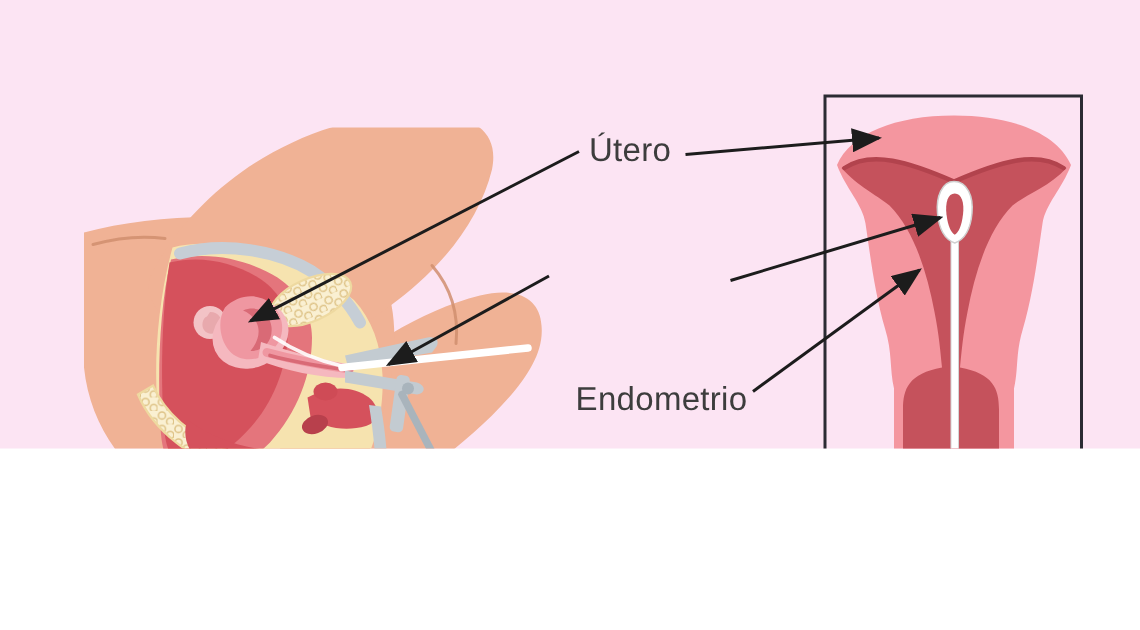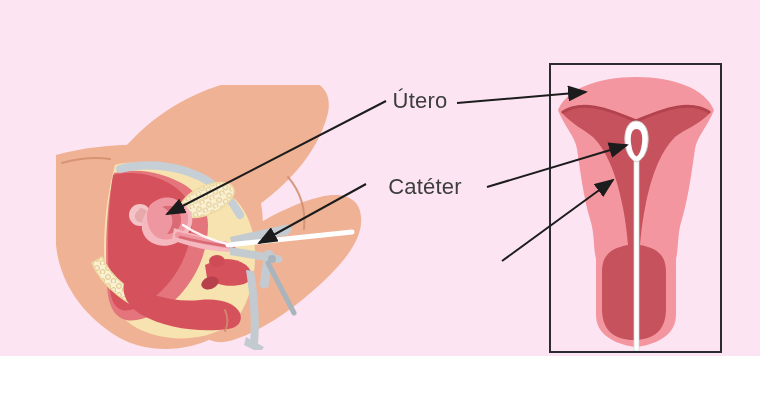--- a/index.html
+++ b/index.html
@@ -1,18 +1,18 @@
 <!DOCTYPE html>
 <html style="--background: #fce4f3; --text: #3d3d3d; --arrow: #1c1c1c; --box-border: #2b2b33; --skin: #f0b295; --skin-edge: #d08e6f; --tissue-cream: #f6e3af; --bone-fill: #faf0d2; --bone-texture: #dec387; --muscle-red: #d5515c; --muscle-light: #e4757c; --uterus-pink: #ef97a1; --uterus-halo: #f5b8bf; --uterus-inner: #d96a76; --ovary-pink: #f3c3c6; --ligament-gray: #c6ced6; --speculum-gray: #c3cbd1; --speculum-dark: #a9b4bc; --catheter-white: #ffffff; --right-uterus-pink: #f4969f; --cavity-red: #c5525c; --cavity-dark: #b2434d;"><head>
 <meta charset="utf-8">
 <style>
   html,body{margin:0;padding:0;}
   .stage{
     position:relative;
-    width:760px;height:356px;
+    width:760px;height:299px;
     background:var(--background,#fce4f3);
     overflow:hidden;
     font-family:"Liberation Sans", sans-serif;
   }
   .illo{position:absolute;}
   .label{
     position:absolute;
     color:var(--text,#3d3d3d);
     font-size:22px;
     line-height:27px;
@@ -139,22 +139,22 @@
       <path class="cavrim" stroke-width="3" d="M12,47 C30,35 55,43 85,56 C115,43 140,35 158,47"></path>
 
       <rect x="83" y="94" width="5" height="192" fill="var(--catheter-white)" stroke="#d5d5d5" stroke-width=".7"></rect>
       <path fill="var(--catheter-white)" stroke="#cfcfcf" stroke-width="1" d="M85,56 C94,56 98,66 97,77 C96,89 91,95 85.5,97 C80,95 75,89 74,77 C73,66 77,56 85,56 Z"></path>
       <path class="cavity" d="M85.5,64 C90,64 92,70 91,78 C90,86 88,90 85.5,91.5 C83,90 81,86 80,78 C79,70 81,64 85.5,64 Z"></path>
     </svg>
   </div>
 
   <div class="label" style="left:420px;top:100px">Útero</div>
   <div class="label" style="left:425px;top:186px">
-    <div>Catéter</div>
   </div>
+  <div class="label" style="left:441px;top:266px">Endometrio</div>
 
   <svg class="overlay" width="760" height="420" viewBox="0 0 760 420">
     <defs>
       <marker id="ah" viewBox="0 0 10 8" refX="9" refY="4" markerWidth="10" markerHeight="8" orient="auto">
         <path class="arrowhead" d="M0,0 L10,4 L0,8 Z"></path>
       </marker>
     </defs>
     <path class="arrowline" marker-end="url(#ah)" d="M386,101 L167,214"></path>
     <path class="arrowline" marker-end="url(#ah)" d="M457,103 L586,92"></path>
     <path class="arrowline" marker-end="url(#ah)" d="M366,184 L259,243"></path>

